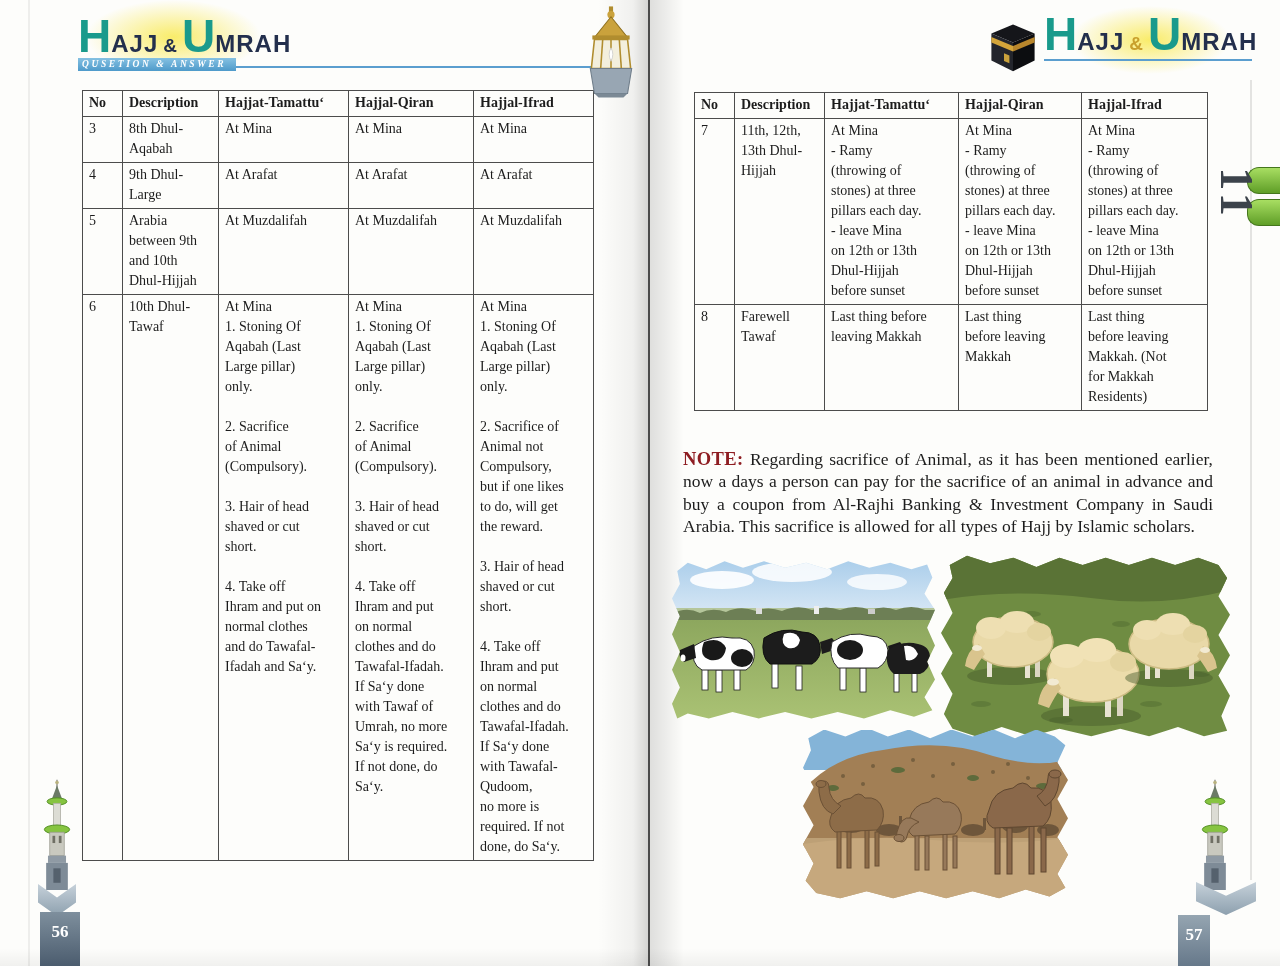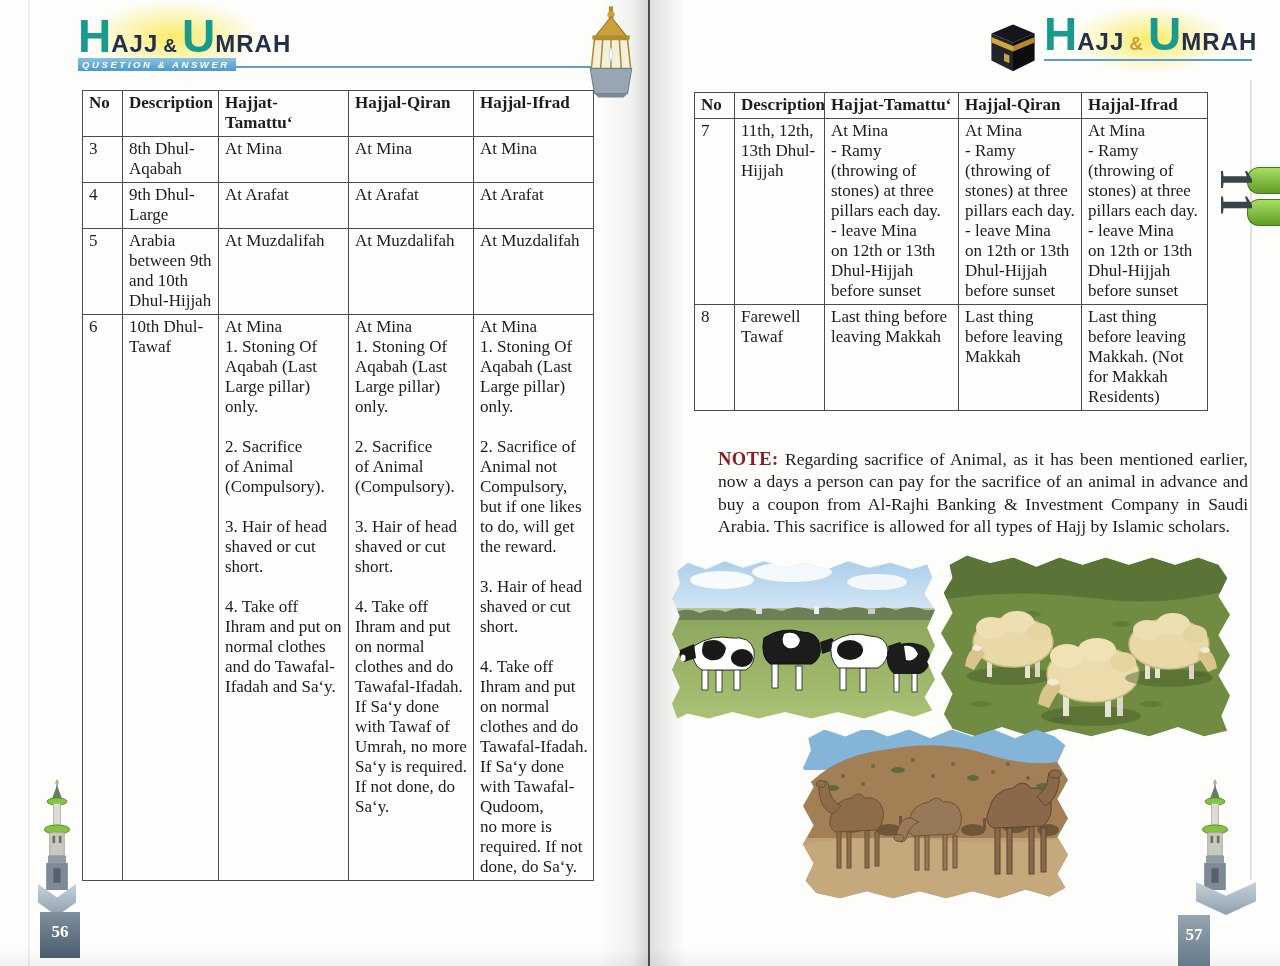--- a/index.html
+++ b/index.html
@@ -21,36 +21,36 @@
   .sun{position:absolute;border-radius:50%;
     background:radial-gradient(closest-side, rgba(249,235,98,0.95), rgba(249,235,98,0));}
   .brand{position:absolute;display:flex;align-items:baseline;
     font-family:"Liberation Sans", sans-serif;font-weight:bold;white-space:nowrap;}
   .brand .big{font-size:46px;line-height:40px;color:#199a8c;}
   .brand .sm{font-size:24px;color:#232f4d;letter-spacing:1px;}
   .brand .amp{font-size:19px;margin:0 5px;color:#232f4d;}
   .brand .amp.gold{color:#c9a02d;}
   .subbar{position:absolute;left:78px;top:58px;width:150px;height:13px;
     background:linear-gradient(180deg,#85c1e2,#4e9aca);color:#ffffff;
-    font-family:Liberation Sans, sans-serif;font-style:italic;font-weight:bold;
+    font-family:Liberation Serif, serif;font-style:italic;font-weight:bold;
     font-size:9.5px;letter-spacing:2.6px;line-height:13px;padding:0 4px;z-index:3;}
   .hline{position:absolute;height:2px;background:#5b9ecf;z-index:2;}
 
   
   table.dtable{position:absolute;border-collapse:collapse;table-layout:fixed;
-    font-family:"Liberation Serif", serif;font-size:17px;line-height:20px;color:#1c1c1c;}
+    font-family:"Liberation Serif", serif;font-size:14px;line-height:20px;color:#1c1c1c;}
   .dtable th,.dtable td{border:1px solid #4c4c4c;vertical-align:top;text-align:left;
     padding:2px 4px 3px 6px;white-space:pre-line;overflow:hidden;}
   .dtable th{font-weight:bold;white-space:normal;}
   #table-left{left:82px;top:90px;width:511px;}
   #table-right{left:694px;top:92px;width:513px;}
 
   
   .note{position:absolute;left:683px;top:430px;width:530px;font-size:17.5px;
-    line-height:22.5px;text-align:justify;color:#1d1d1d;margin-left:35px;}
+    line-height:22.5px;text-align:justify;color:#1d1d1d;}
   .note b{color:#8e1d22;font-size:18.5px;letter-spacing:0.4px;}
 
   
   .photo{position:absolute;}
   .photo svg{width:100%;height:100%;display:block;}
   #photo-cows{left:672px;top:558px;width:263px;height:162px;}
   #photo-sheep{left:941px;top:554px;width:289px;height:184px;}
   #photo-camels{left:803px;top:726px;width:265px;height:174px;}
   .torn-a{clip-path:polygon(2% 8%,6% 3%,13% 7%,20% 2%,27% 6%,35% 2%,43% 6%,51% 3%,59% 7%,67% 2%,75% 6%,83% 3%,91% 7%,97% 4%,99% 12%,96% 22%,100% 32%,97% 43%,100% 54%,97% 64%,100% 75%,96% 86%,99% 94%,92% 98%,83% 94%,73% 99%,63% 95%,53% 99%,43% 95%,33% 99%,23% 95%,14% 99%,6% 96%,2% 99%,0% 90%,3% 80%,0% 69%,3% 58%,0% 47%,3% 36%,0% 25%,3% 16%);}
   .torn-b{clip-path:polygon(3% 6%,9% 1%,17% 5%,25% 2%,33% 7%,41% 2%,49% 6%,57% 2%,65% 6%,73% 2%,81% 6%,89% 2%,96% 6%,99% 13%,96% 23%,100% 33%,96% 44%,100% 55%,96% 66%,100% 77%,97% 88%,99% 96%,91% 99%,82% 94%,72% 99%,62% 95%,52% 99%,41% 95%,31% 99%,21% 94%,12% 99%,4% 95%,1% 87%,4% 76%,0% 65%,4% 54%,0% 43%,4% 32%,1% 21%,4% 13%);}
@@ -64,21 +64,21 @@
     transform:rotate(90deg);font-family:"Liberation Serif", serif;font-weight:bold;
     font-size:46px;color:#3c434b;text-align:center;line-height:66px;letter-spacing:5px;z-index:4;}
 
   
   .minaret{position:absolute;width:46px;height:112px;}
   .minaret svg{width:100%;height:100%;display:block;}
   .chev{position:absolute;background:linear-gradient(180deg,#c6d1da,#8da0ae);
     clip-path:polygon(0 0,50% 42%,100% 0,100% 58%,50% 100%,0 58%);}
   .pagenum{position:absolute;color:#ffffff;font-weight:bold;font-size:17px;
     text-align:center;font-family:"Liberation Serif", serif;line-height:40px;}
-  #pn-left{left:40px;top:912px;width:40px;height:46px;
+  #pn-left{left:40px;top:912px;width:40px;height:54px;
     background:linear-gradient(180deg,#7e8f9d,#4b5c6e);}
   #pn-right{left:1178px;top:915px;width:32px;height:51px;
     background:linear-gradient(180deg,#95a5b1,#66788a);}
 
   .lantern{position:absolute;left:582px;top:6px;width:58px;height:92px;z-index:3;}
   .lantern svg,.kaaba svg{width:100%;height:100%;display:block;}
   .kaaba{position:absolute;left:986px;top:20px;width:54px;height:54px;z-index:3;}
 </style>
 </head>
 <body>

